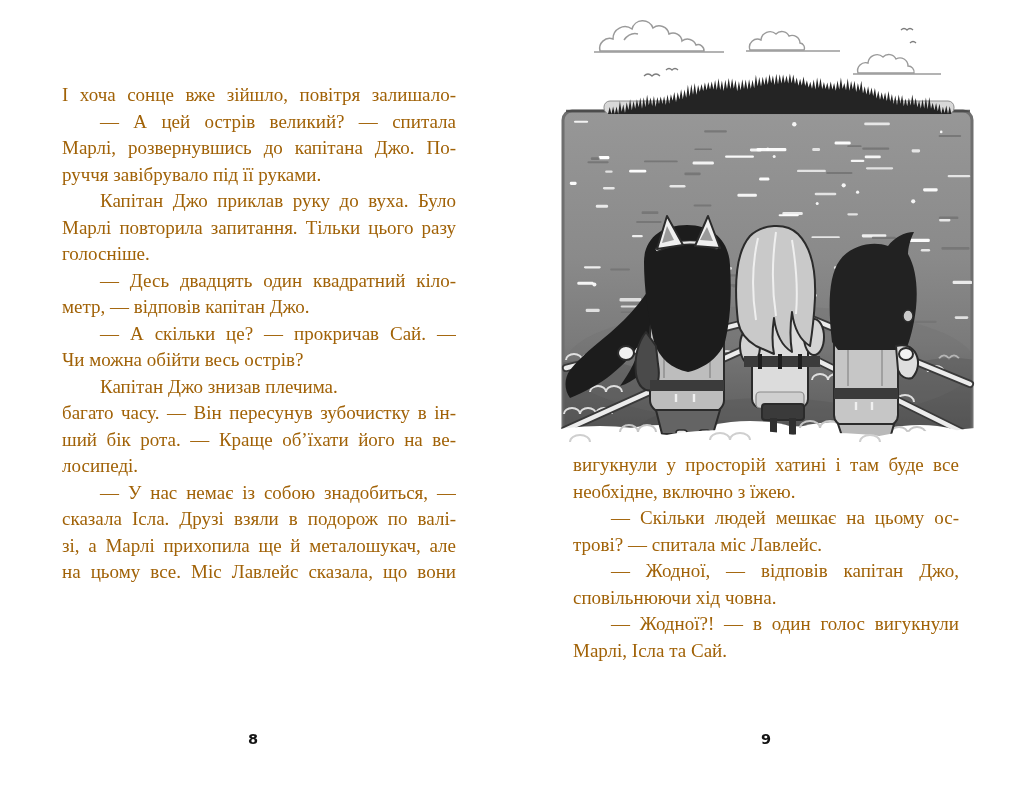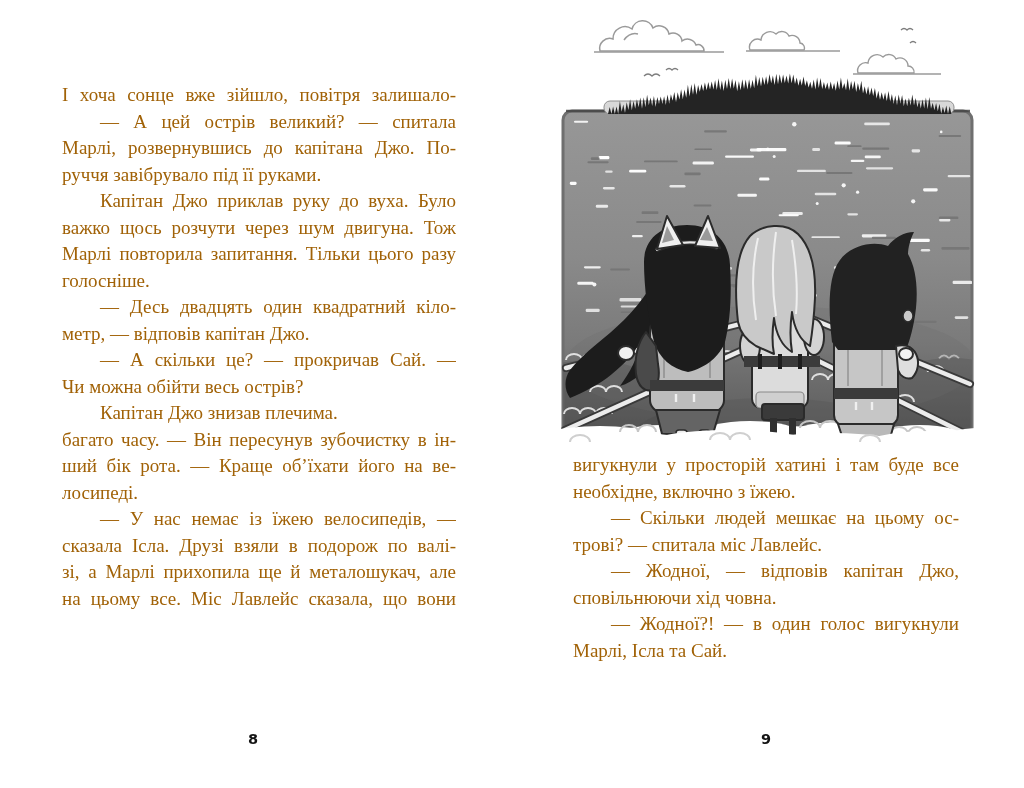--- a/index.html
+++ b/index.html
@@ -20,32 +20,31 @@
 </style>
 </head>
 <body>
 
 <div class="page-text page-text-left">
   <span class="ln">І хоча сонце вже зійшло, повітря залишало-</span>
   <span class="ln in">— А цей острів великий? — спитала</span>
   <span class="ln">Марлі, розвернувшись до капітана Джо. По-</span>
   <span class="ln sh">руччя завібрувало під її руками.</span>
   <span class="ln in">Капітан Джо приклав руку до вуха. Було</span>
-  <span class="ln">важко щось розчути через шум двигуна. Тож</span>
   <span class="ln">Марлі повторила запитання. Тільки цього разу</span>
   <span class="ln sh">голосніше.</span>
   <span class="ln in">— Десь двадцять один квадратний кіло-</span>
   <span class="ln sh">метр, — відповів капітан Джо.</span>
   <span class="ln in">— А скільки це? — прокричав Сай. —</span>
   <span class="ln sh">Чи можна обійти весь острів?</span>
   <span class="ln in sh">Капітан Джо знизав плечима.</span>
   <span class="ln">багато часу. — Він пересунув зубочистку в ін-</span>
   <span class="ln">ший бік рота. — Краще об’їхати його на ве-</span>
   <span class="ln sh">лосипеді.</span>
-  <span class="ln in">— У нас немає із їжею велосипедів, —</span>
+  <span class="ln in">— У нас немає із собою знадобиться, —</span>
   <span class="ln">сказала Ісла. Друзі взяли в подорож по валі-</span>
   <span class="ln">зі, а Марлі прихопила ще й металошукач, але</span>
   <span class="ln">на цьому все. Міс Лавлейс сказала, що вони</span>
 </div>
 <div class="pagenum pagenum-left">8</div>
 
 <div class="page-text page-text-right">
   <span class="ln">вигукнули у просторій хатині і там буде все</span>
   <span class="ln sh">необхідне, включно з їжею.</span>
   <span class="ln in">— Скільки людей мешкає на цьому ос-</span>

